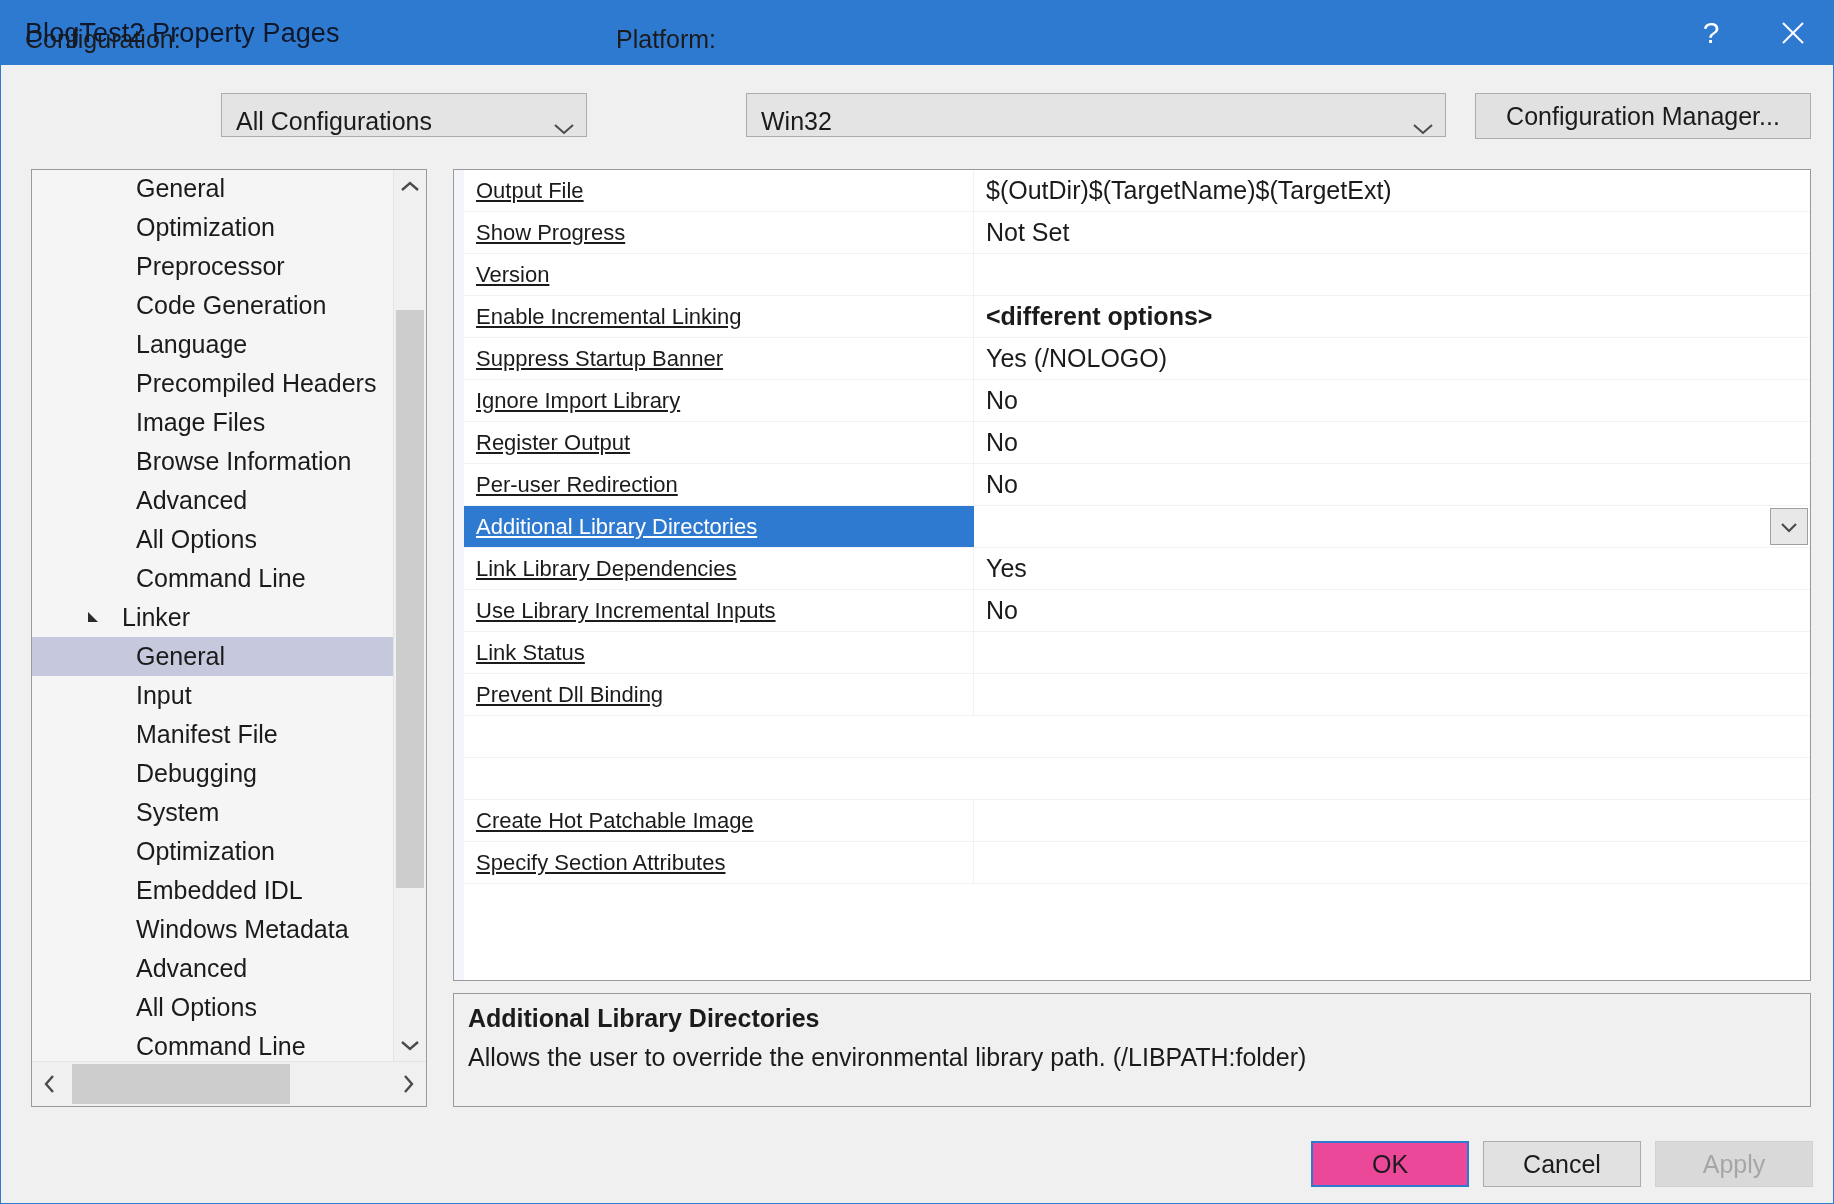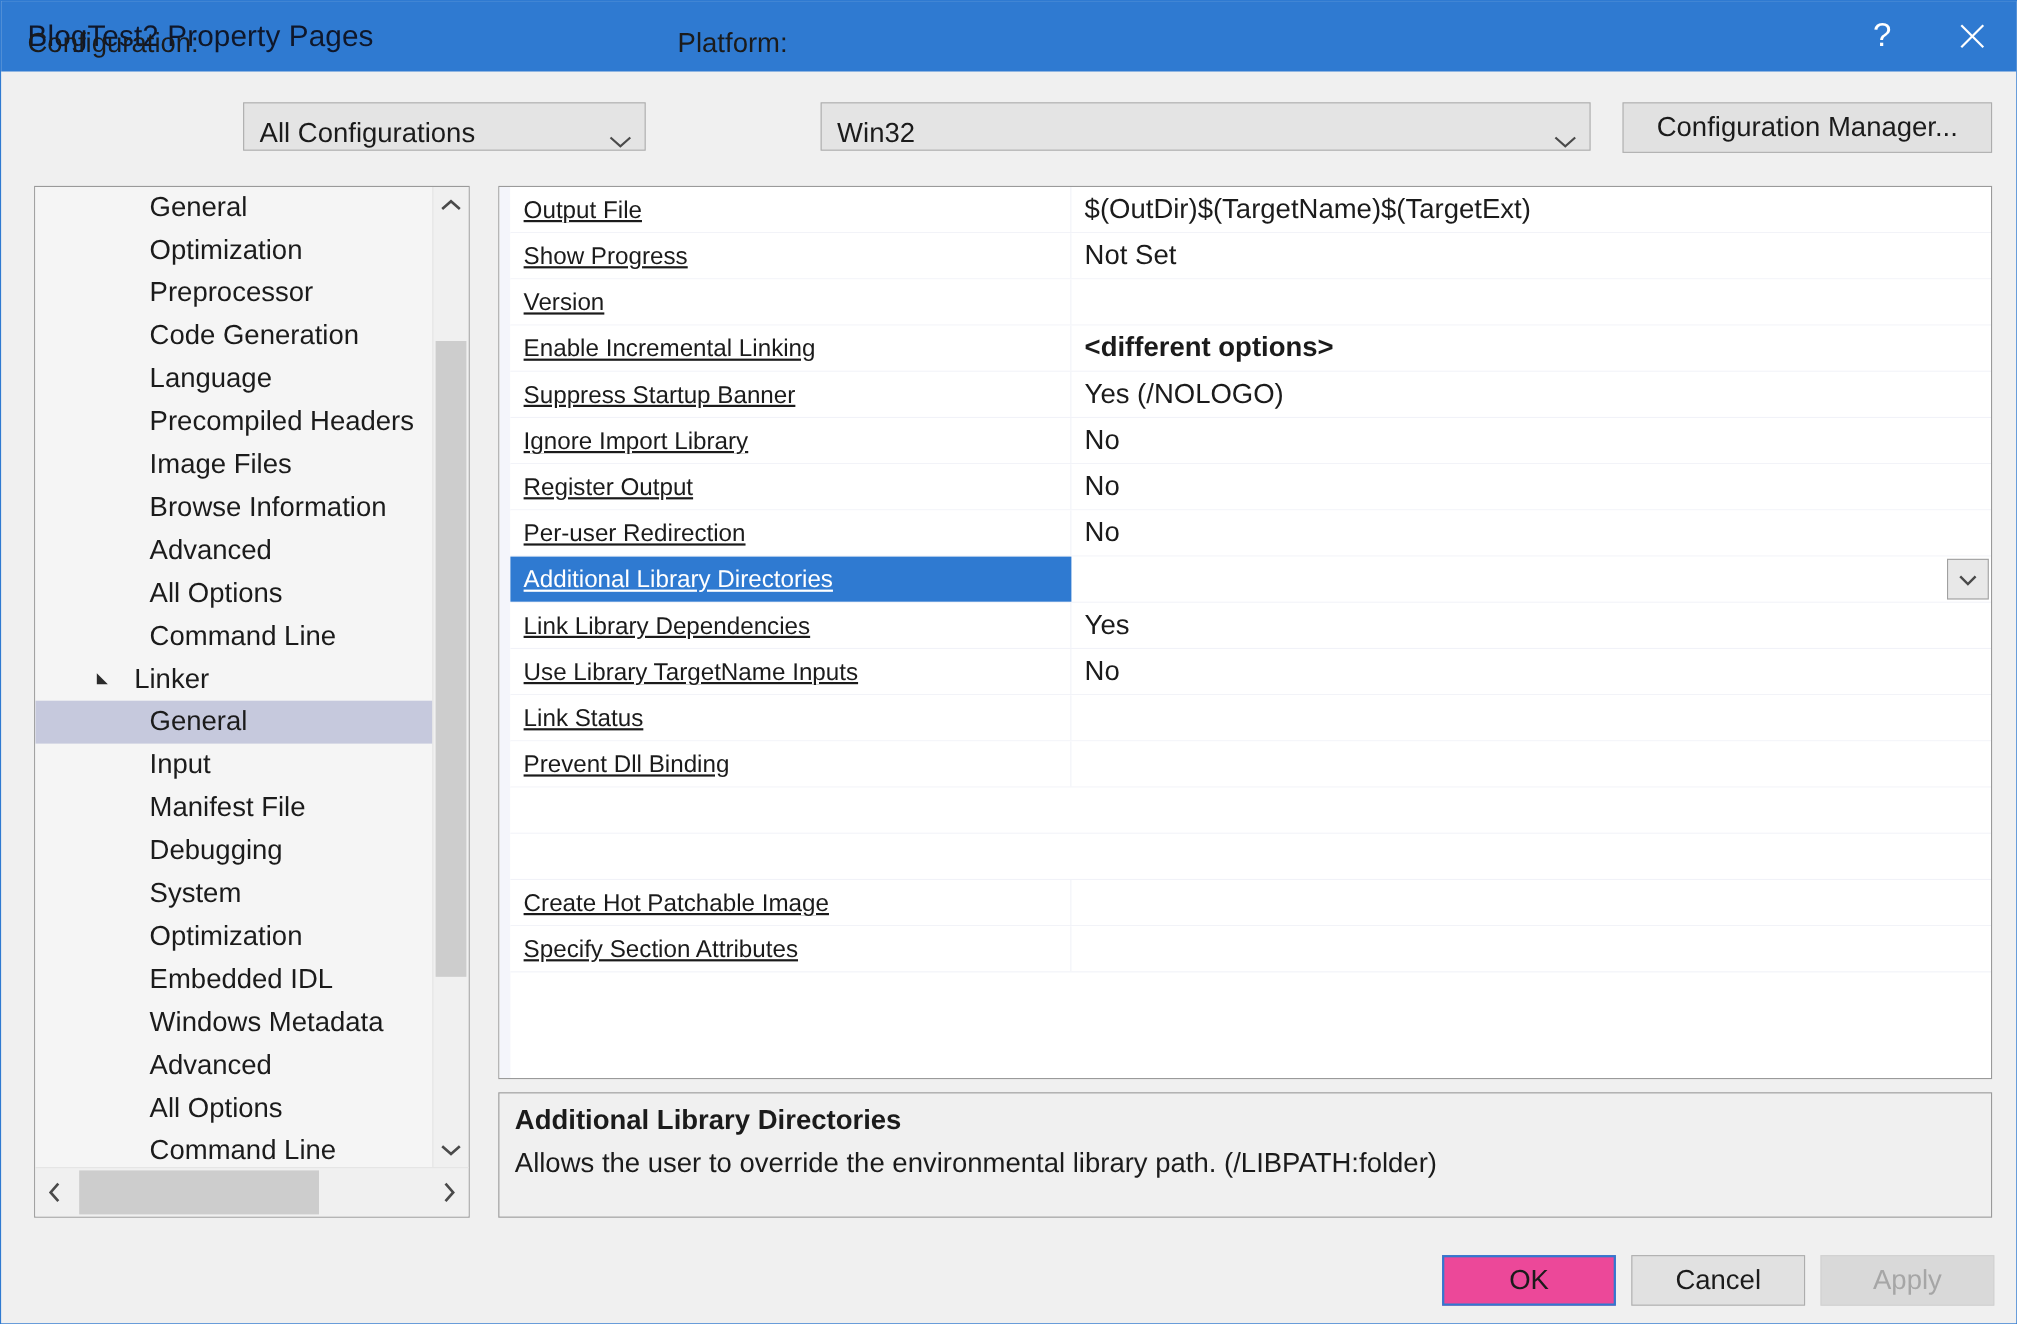--- a/index.html
+++ b/index.html
@@ -572,21 +572,21 @@
             <svg width="20" height="12" viewBox="0 0 20 12">
               <polyline points="3,3 10,10 17,3" fill="none" stroke="#4a4a4a" stroke-width="2.2"></polyline>
             </svg>
           </div>
         </div>
         <div class="prow">
           <div class="pname">Link Library Dependencies</div>
           <div class="pval">Yes</div>
         </div>
         <div class="prow">
-          <div class="pname">Use Library TargetName Inputs</div>
+          <div class="pname">Use Library Incremental Inputs</div>
           <div class="pval">No</div>
         </div>
         <div class="prow">
           <div class="pname">Link Status</div>
           <div class="pval"></div>
         </div>
         <div class="prow">
           <div class="pname">Prevent Dll Binding</div>
           <div class="pval"></div>
         </div>

